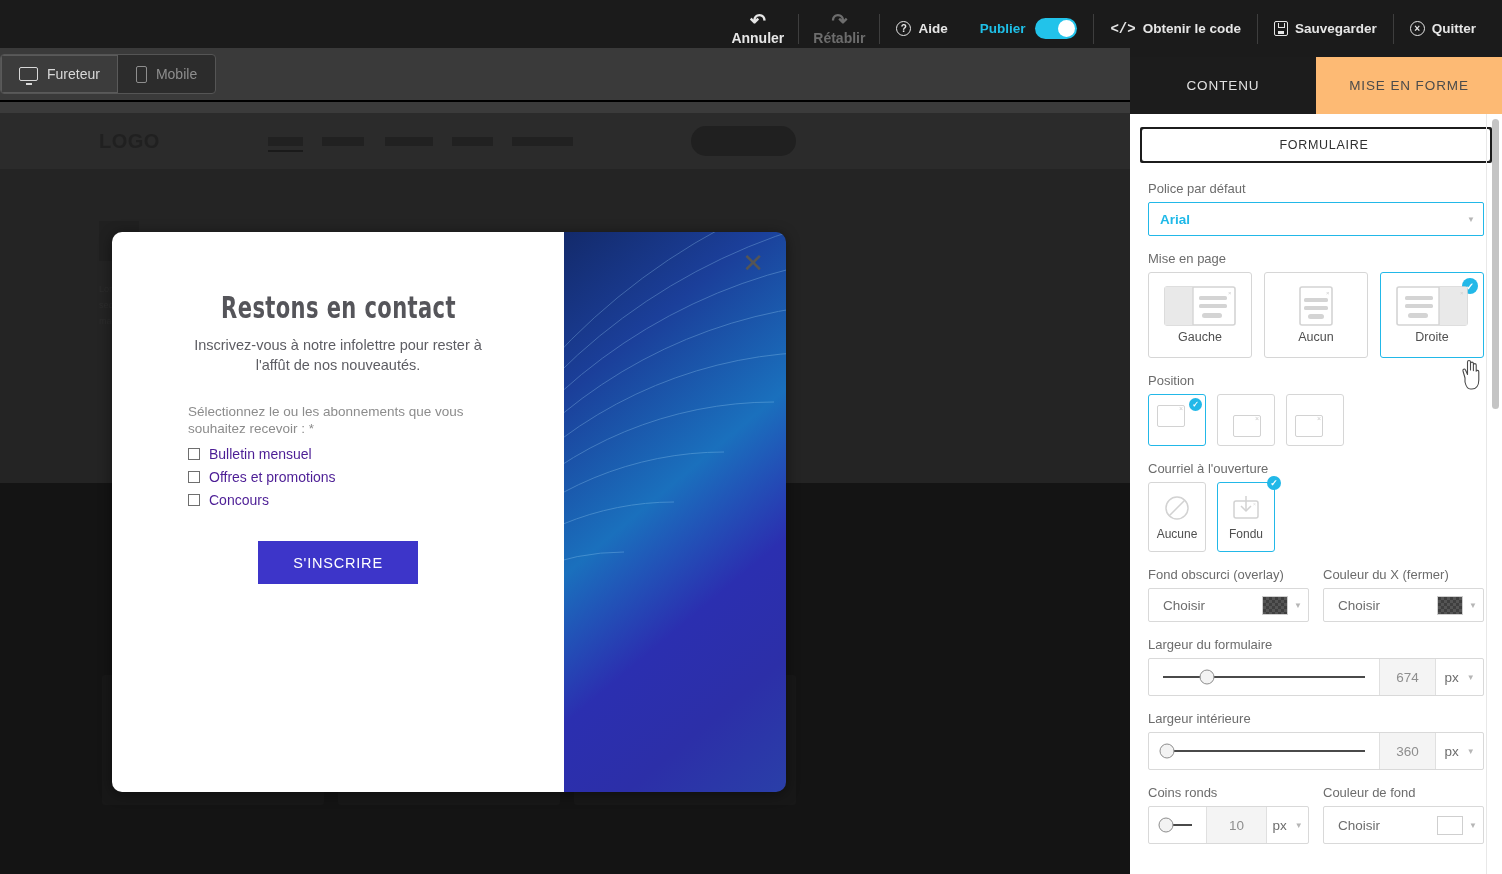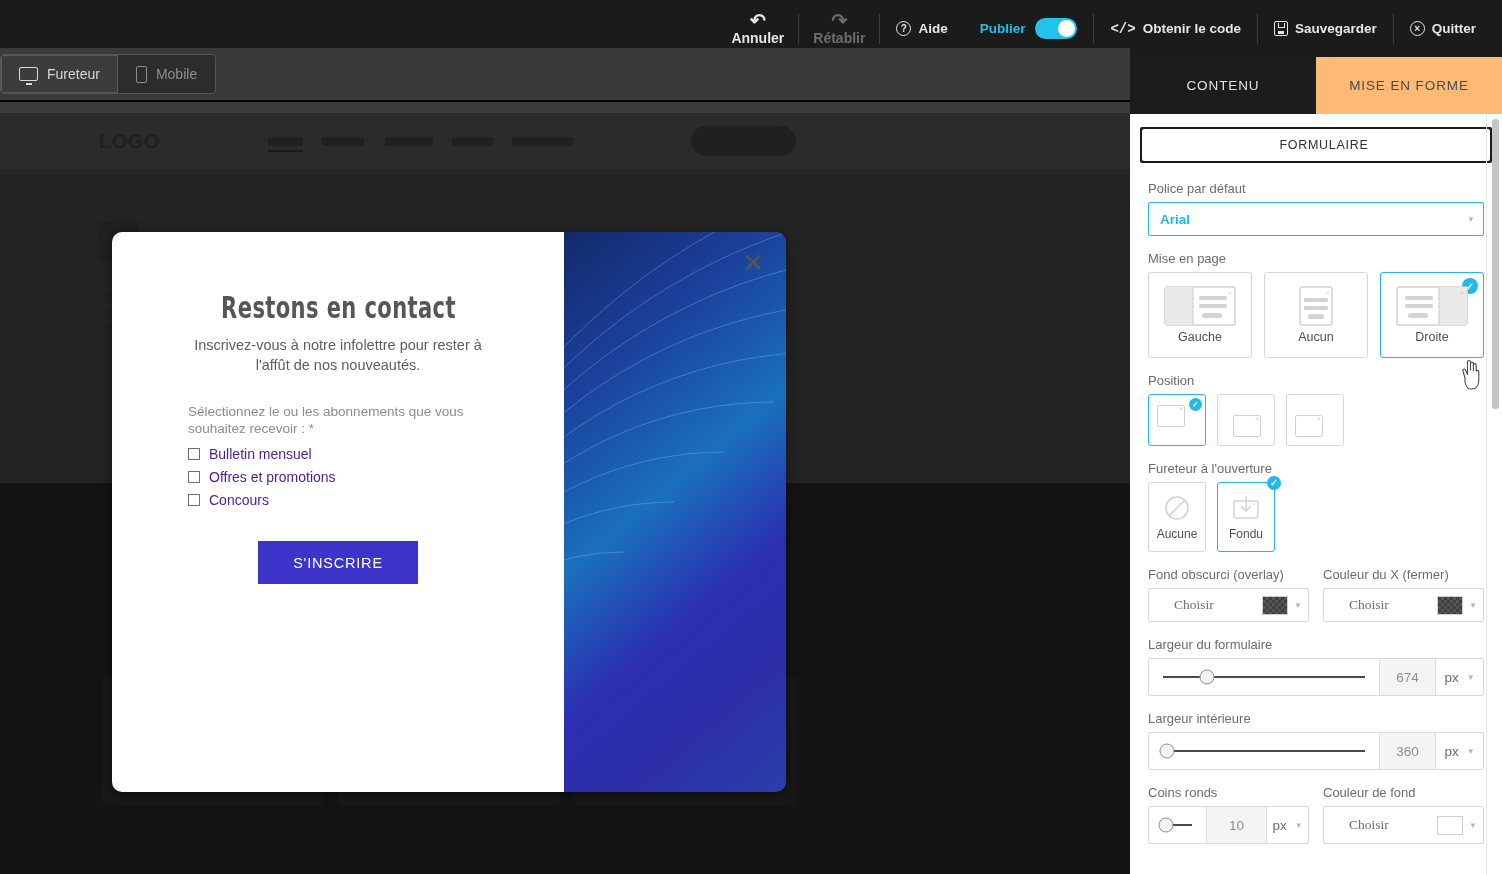--- a/index.html
+++ b/index.html
@@ -246,21 +246,21 @@
     display: flex; flex-direction: column; align-items: center; justify-content: center; gap: 5px;
   }
   .athumb.sel { border: 1.5px solid #22b8e8; }
   .athumb .check { width: 14px; height: 14px; font-size: 9px; top: -6px; right: -6px; }
   .athumb .tlabel { color: #4f4f4f; font-size: 12px; }
 
   .two-col { display: flex; gap: 14px; }
   .two-col > div { flex: 1; }
   .color-box {
     height: 34px; border: 1px solid #d9d9d9; border-radius: 2px;
-    display: flex; align-items: center; padding: 0 6px 0 25px; gap: 6px; cursor: pointer; font-family: Liberation Serif, serif;
+    display: flex; align-items: center; padding: 0 6px 0 14px; gap: 6px; cursor: pointer;
   }
   .color-box .cb-lbl { flex: 1; color: #6d6d6d; font-size: 13.5px; }
   .swatch {
     width: 26px; height: 19px; border: 1px solid #cfcfcf;
     background-image:
       linear-gradient(45deg, #555 25%, transparent 25%, transparent 75%, #555 75%, #555),
       linear-gradient(45deg, #555 25%, #3f3f3f 25%, #3f3f3f 75%, #555 75%, #555);
     background-size: 6px 6px; background-position: 0 0, 3px 3px;
   }
   .swatch.white { background-image: none; background: #fff; }
@@ -505,21 +505,21 @@
           <div class="pthumb">
             <div class="pbox" style="left:15px; top:20px;"></div>
           </div>
           <div class="pthumb">
             <div class="pbox" style="left:8px; top:20px;"></div>
           </div>
         </div>
       </div>
 
       <div class="f-row">
-        <div class="f-lbl">Fureteur à l'ouverture</div>
+        <div class="f-lbl">Courriel à l'ouverture</div>
         <div class="athumbs">
           <div class="athumb">
             <svg width="28" height="28" viewBox="0 0 28 28">
               <circle cx="14" cy="14" r="11" fill="none" stroke="#d2d2d2" stroke-width="1.5"></circle>
               <line x1="6" y1="22" x2="22" y2="6" stroke="#d2d2d2" stroke-width="1.5"></line>
             </svg>
             <div class="tlabel">Aucune</div>
           </div>
           <div class="athumb sel">
             <div class="check" style="position:absolute;top:-7px;right:-7px;">✓</div>

